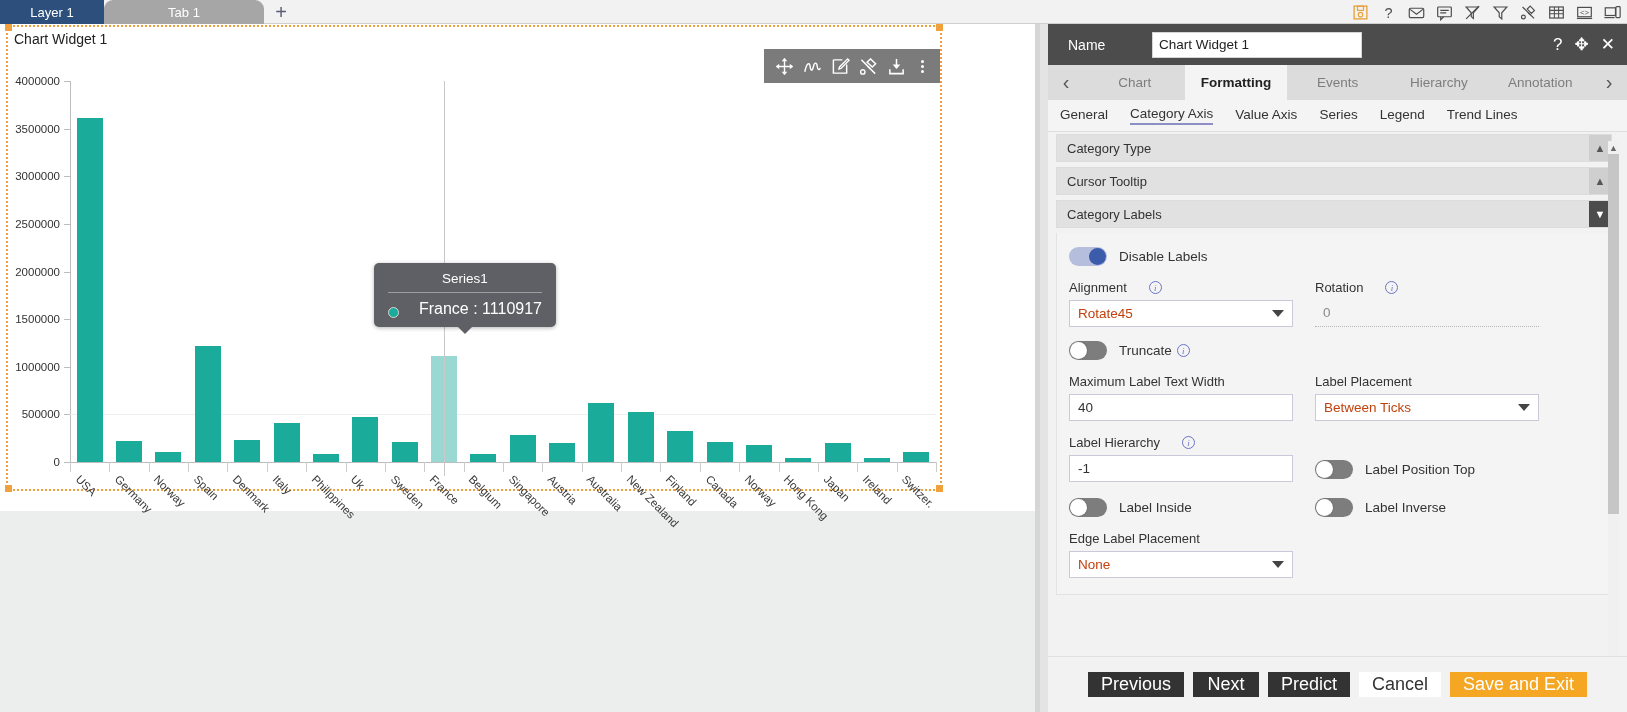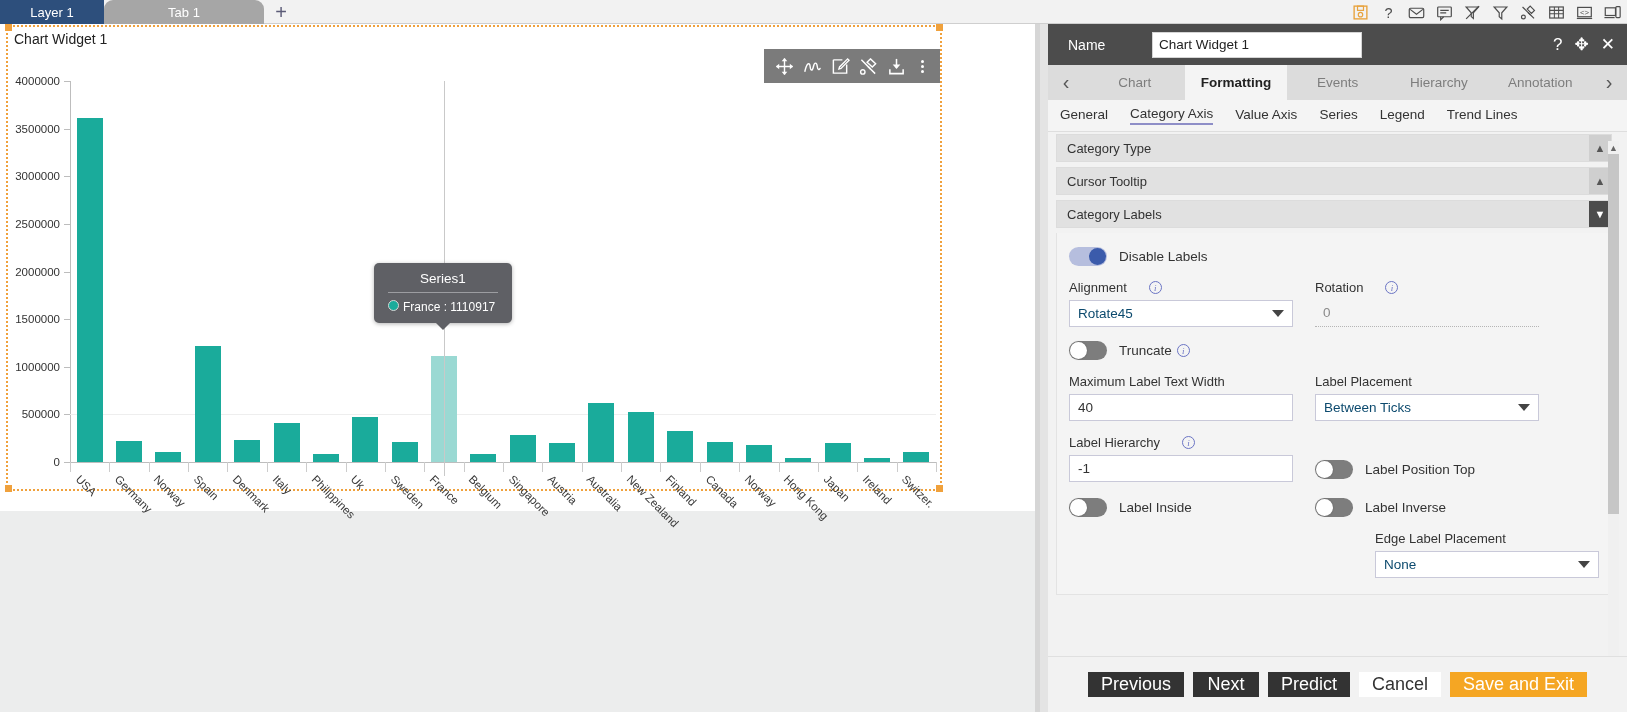--- a/index.html
+++ b/index.html
@@ -89,21 +89,21 @@
   .cursor-line {
     position: absolute; width: 1px; background: #c9c9c9;
   }
   .tooltip {
     position: absolute; background: #5f6065; color: #fff;
     border-radius: 5px; padding: 8px 14px 9px 14px; min-width: 138px;
     box-shadow: 0 1px 4px rgba(0,0,0,.3);
   }
   .tooltip .tt-title { font-size: 13.5px; font-weight: normal; text-align: center; padding-bottom: 6px; }
   .tooltip .tt-sep { height: 1px; background: #9c9da1; margin: 0 0 7px 0; }
-  .tooltip .tt-row { font-size: 12px; display: flex; align-items: flex-start; gap: 4px; white-space: nowrap; }
+  .tooltip .tt-row { font-size: 16px; display: flex; align-items: flex-end; gap: 20px; white-space: nowrap; }
   .tt-dot { width: 11px; height: 11px; border-radius: 50%; background: #1aab9b; border: 1px solid #d6d6d6; flex: none; }
   .tt-arrow {
     position: absolute; left: 50%; bottom: -7px; margin-left: -7px;
     width: 0; height: 0; border-left: 7px solid transparent;
     border-right: 7px solid transparent; border-top: 7px solid #5f6065;
   }
 
   .canvas-below { position: absolute; left: 0; top: 487px; width: 1040px; height: 225px; background: #eceded; }
 
   
@@ -184,21 +184,21 @@
     font-style: italic; font-family: "Liberation Serif", serif; cursor: pointer;
   }
   .inp {
     width: 100%; height: 27px; border: 1px solid #c9c9d9; background: #fff;
     font-size: 13.5px; color: #333; padding: 0 8px; line-height: 25px;
     font-family: "Liberation Sans", sans-serif;
   }
   .inp.placeholder { color: #8a8a8a; border: none; border-bottom: 1px dotted #b5b5b5; background: transparent; }
   .sel {
     width: 100%; height: 27px; border: 1px solid #c9c9d9; background: #fff;
-    font-size: 13.5px; color: #0c4a6e; padding: 0 8px; line-height: 25px;
+    font-size: 13.5px; color: #c2410c; padding: 0 8px; line-height: 25px;
     display: flex; align-items: center; cursor: pointer;
   }
   .sel .caret {
     margin-left: auto; width: 0; height: 0;
     border-left: 6px solid transparent; border-right: 6px solid transparent;
     border-top: 7px solid #444;
   }
   .toggle-row { display: flex; align-items: center; gap: 12px; width: 224px; }
   .toggle {
     width: 38px; height: 19px; border-radius: 10px; position: relative;
@@ -618,21 +618,21 @@
             <div class="toggle-label">Label Inside</div>
           </div>
           <div class="toggle-row">
             <div class="toggle">
                 <div class="knob"></div>
               </div>
             <div class="toggle-label">Label Inverse</div>
           </div>
         </div>
 
-        <div class="row" style="margin-bottom:0;justify-content:flex-end;">
+        <div class="row" style="margin-bottom:0;">
           <div class="col">
             <div class="fld-label">
               <span>Edge Label Placement</span>
             </div>
             <div class="sel">
               <span>None</span>
               <span class="caret"></span>
             </div>
           </div>
         </div>

